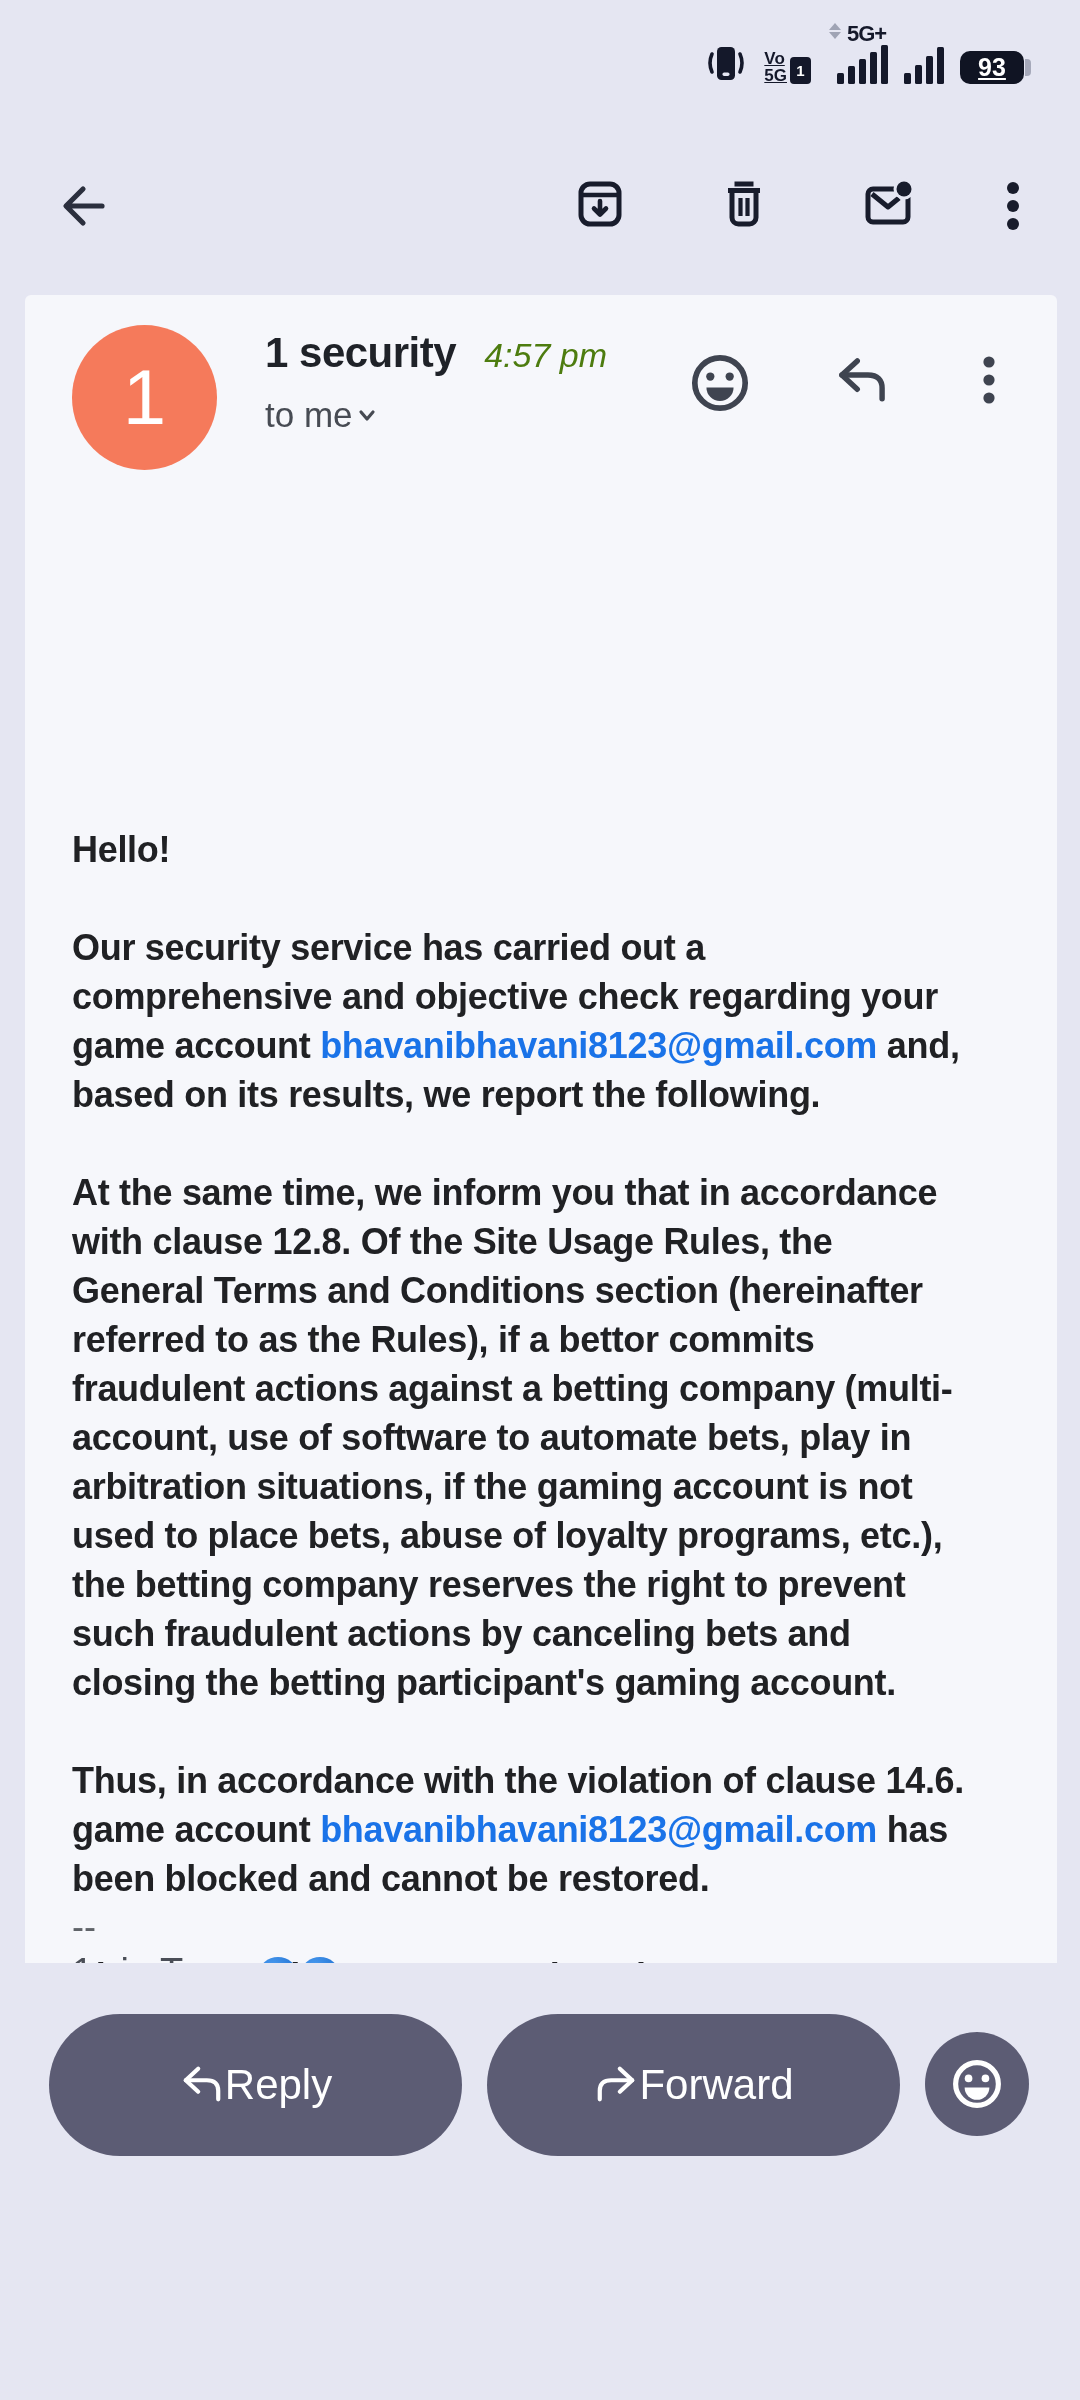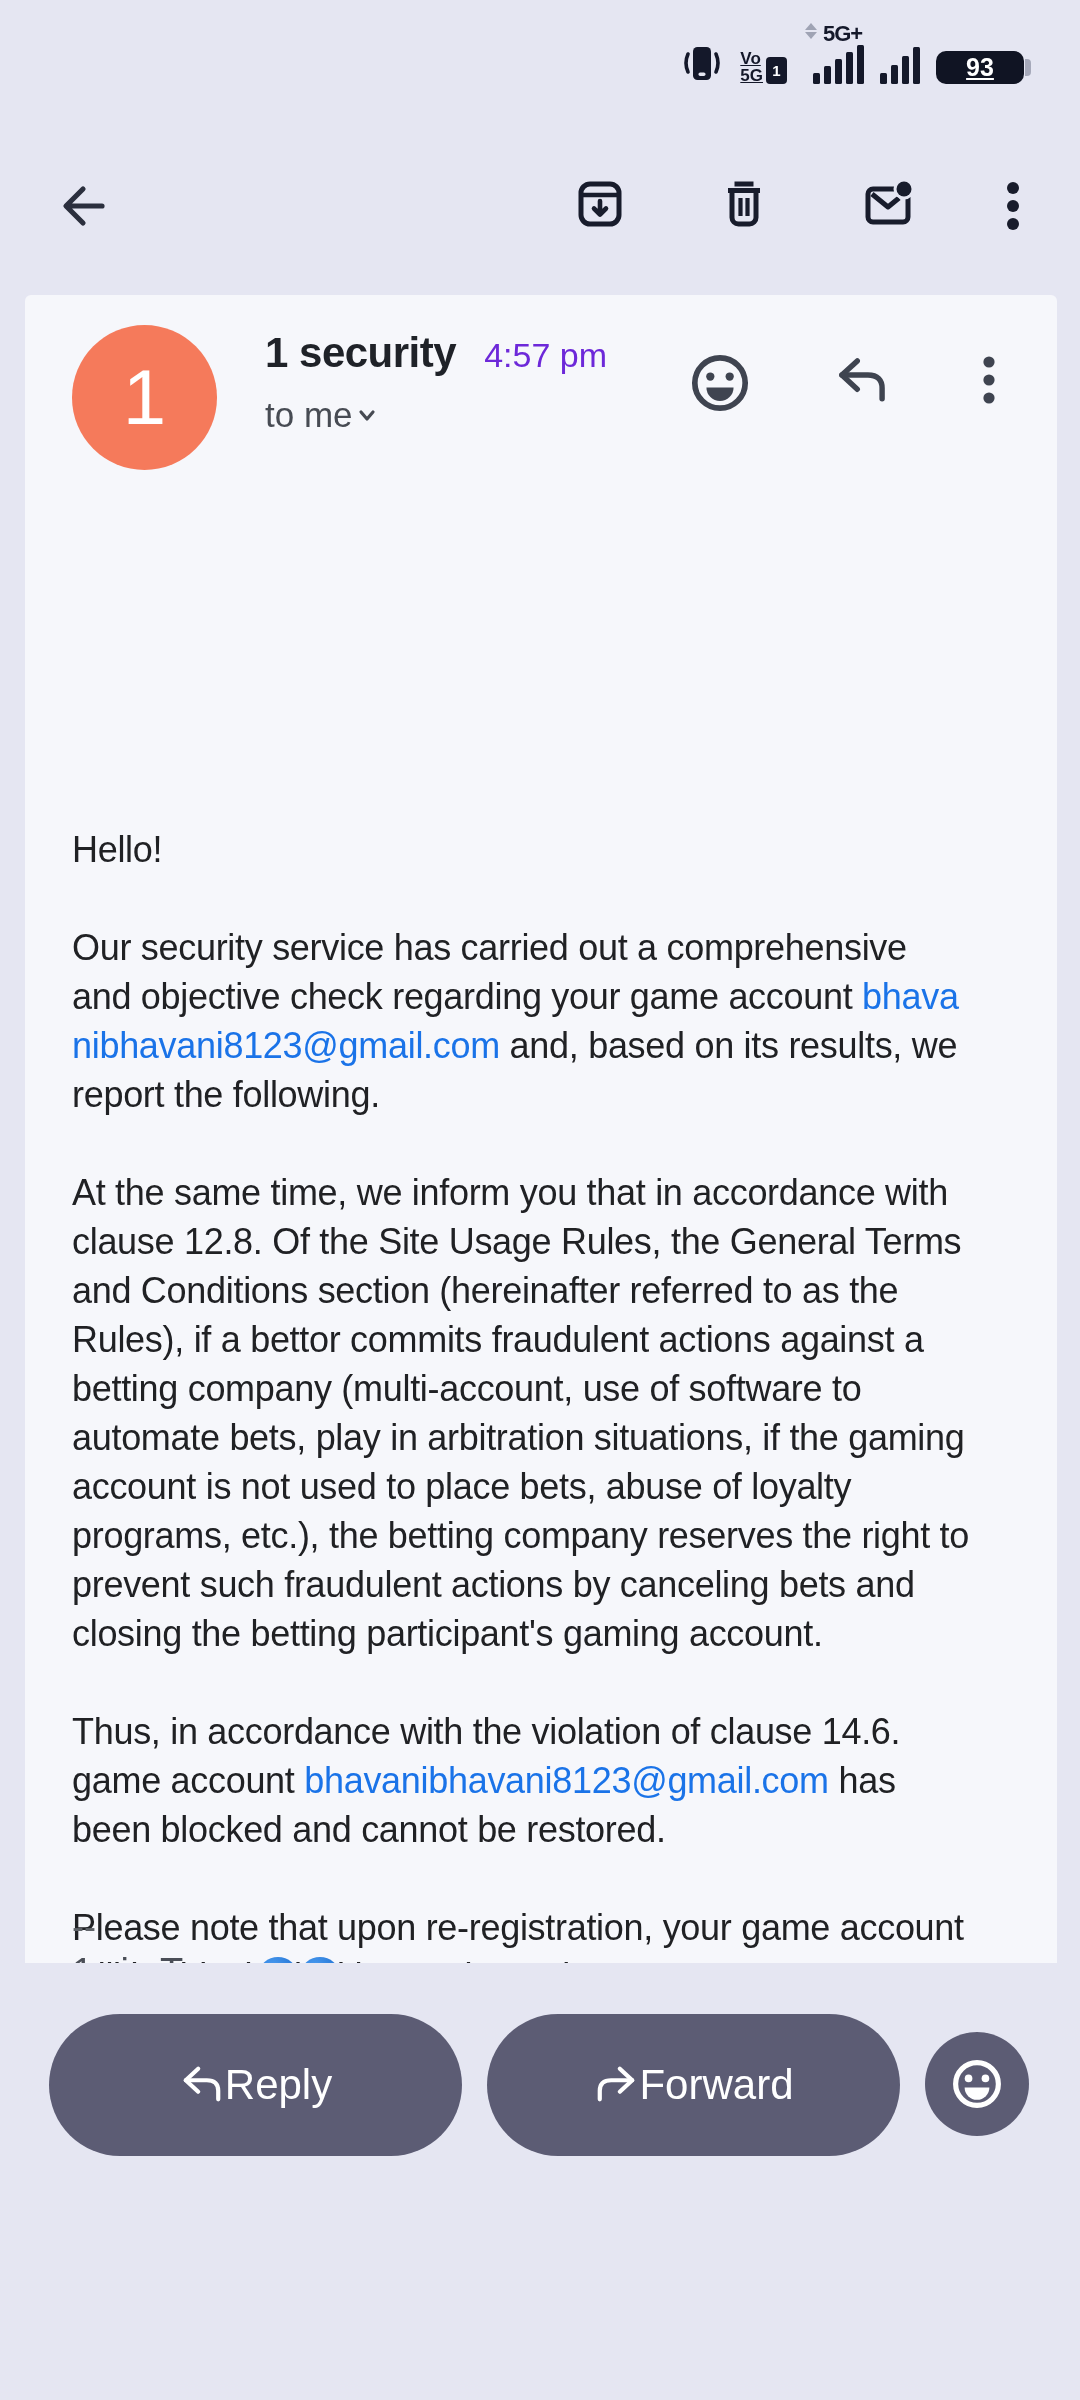--- a/index.html
+++ b/index.html
@@ -15,44 +15,44 @@
   .sim{width:21px;height:27px;background:#14182A;border-radius:4px 4px 4px 4px;color:#fff;
        font-size:15px;font-weight:700;display:flex;align-items:center;justify-content:center;}
   .sig{position:relative;}
   .sig .bars{display:flex;align-items:flex-end;gap:4px;}
   .sig .bar{width:7px;background:#14182A;border-radius:1.5px;}
   .sig5g-label{position:absolute;top:-24px;left:10px;font-size:22px;font-weight:700;letter-spacing:-1px;}
   .sig-arrows{position:absolute;top:-22px;left:-8px;display:flex;flex-direction:column;gap:2px;}
   .sig-arrows i{width:0;height:0;border-left:6px solid transparent;border-right:6px solid transparent;display:block;}
   .arr-up{border-bottom:7px solid #9fa3b4;}
   .arr-dn{border-top:7px solid #9fa3b4;}
-  .battery{position:relative;width:88px;height:33px;background:#101423;border-radius:10px;color:#fff;
+  .battery{position:relative;width:64px;height:33px;background:#101423;border-radius:10px;color:#fff;
            display:flex;align-items:center;justify-content:center;font-size:25px;font-weight:700;}
   .battery .nub{position:absolute;right:-7px;top:8px;width:6px;height:17px;border-radius:0 4px 4px 0;background:#a6a9ba;}
 
   
   .app-bar{position:absolute;top:160px;left:0;width:1080px;height:90px;}
   .icon-btn{position:absolute;display:flex;align-items:center;justify-content:center;}
   svg{display:block;}
 
   
   .card{position:absolute;left:25px;top:295px;width:1032px;height:1668px;background:#F6F7FB;
         border-radius:6px 6px 0 0;overflow:hidden;}
   .avatar{position:absolute;left:47px;top:30px;width:145px;height:145px;border-radius:50%;
           background:#F57A5B;color:#fff;font-size:78px;font-weight:400;
           display:flex;align-items:center;justify-content:center;}
   .sender-meta{position:absolute;left:240px;top:34px;}
   .sender-line{display:flex;align-items:baseline;gap:28px;}
   .sender-name{font-size:42px;font-weight:700;color:#1F2228;letter-spacing:-.5px;}
-  .sent-time{font-size:34px;color:#6d28d9;}
+  .sent-time{font-size:34px;color:#4d7c0f;font-style:italic;}
   .to-line{margin-top:18px;display:flex;align-items:center;font-size:35px;color:#474B53;}
   .hdr-ic{position:absolute;}
 
   .email-body{position:absolute;left:47px;top:530px;width:900px;font-size:36px;line-height:49px;
-              color:#202124;letter-spacing:-.3px;}
+              color:#202124;letter-spacing:-.3px;font-weight:bold;}
   .email-body p{margin:0 0 49px 0;}
   .body-link{color:#1A73E8;text-decoration:none;word-break:break-all;}
   .signature{position:absolute;left:47px;top:1614px;}
   .sig-dashes{font-size:36px;color:#5F6368;line-height:36px;}
   .sig-team{margin-top:6px;font-size:38px;color:#4a4e57;display:flex;align-items:flex-start;gap:6px;}
   .heart{width:38px;height:34px;border-radius:50% 50% 45% 45%;margin-top:6px;
          background:radial-gradient(circle at 35% 30%, #4a9bf0, #1565c8);}
   .heart + .heart{margin-left:-2px;}
 
   

